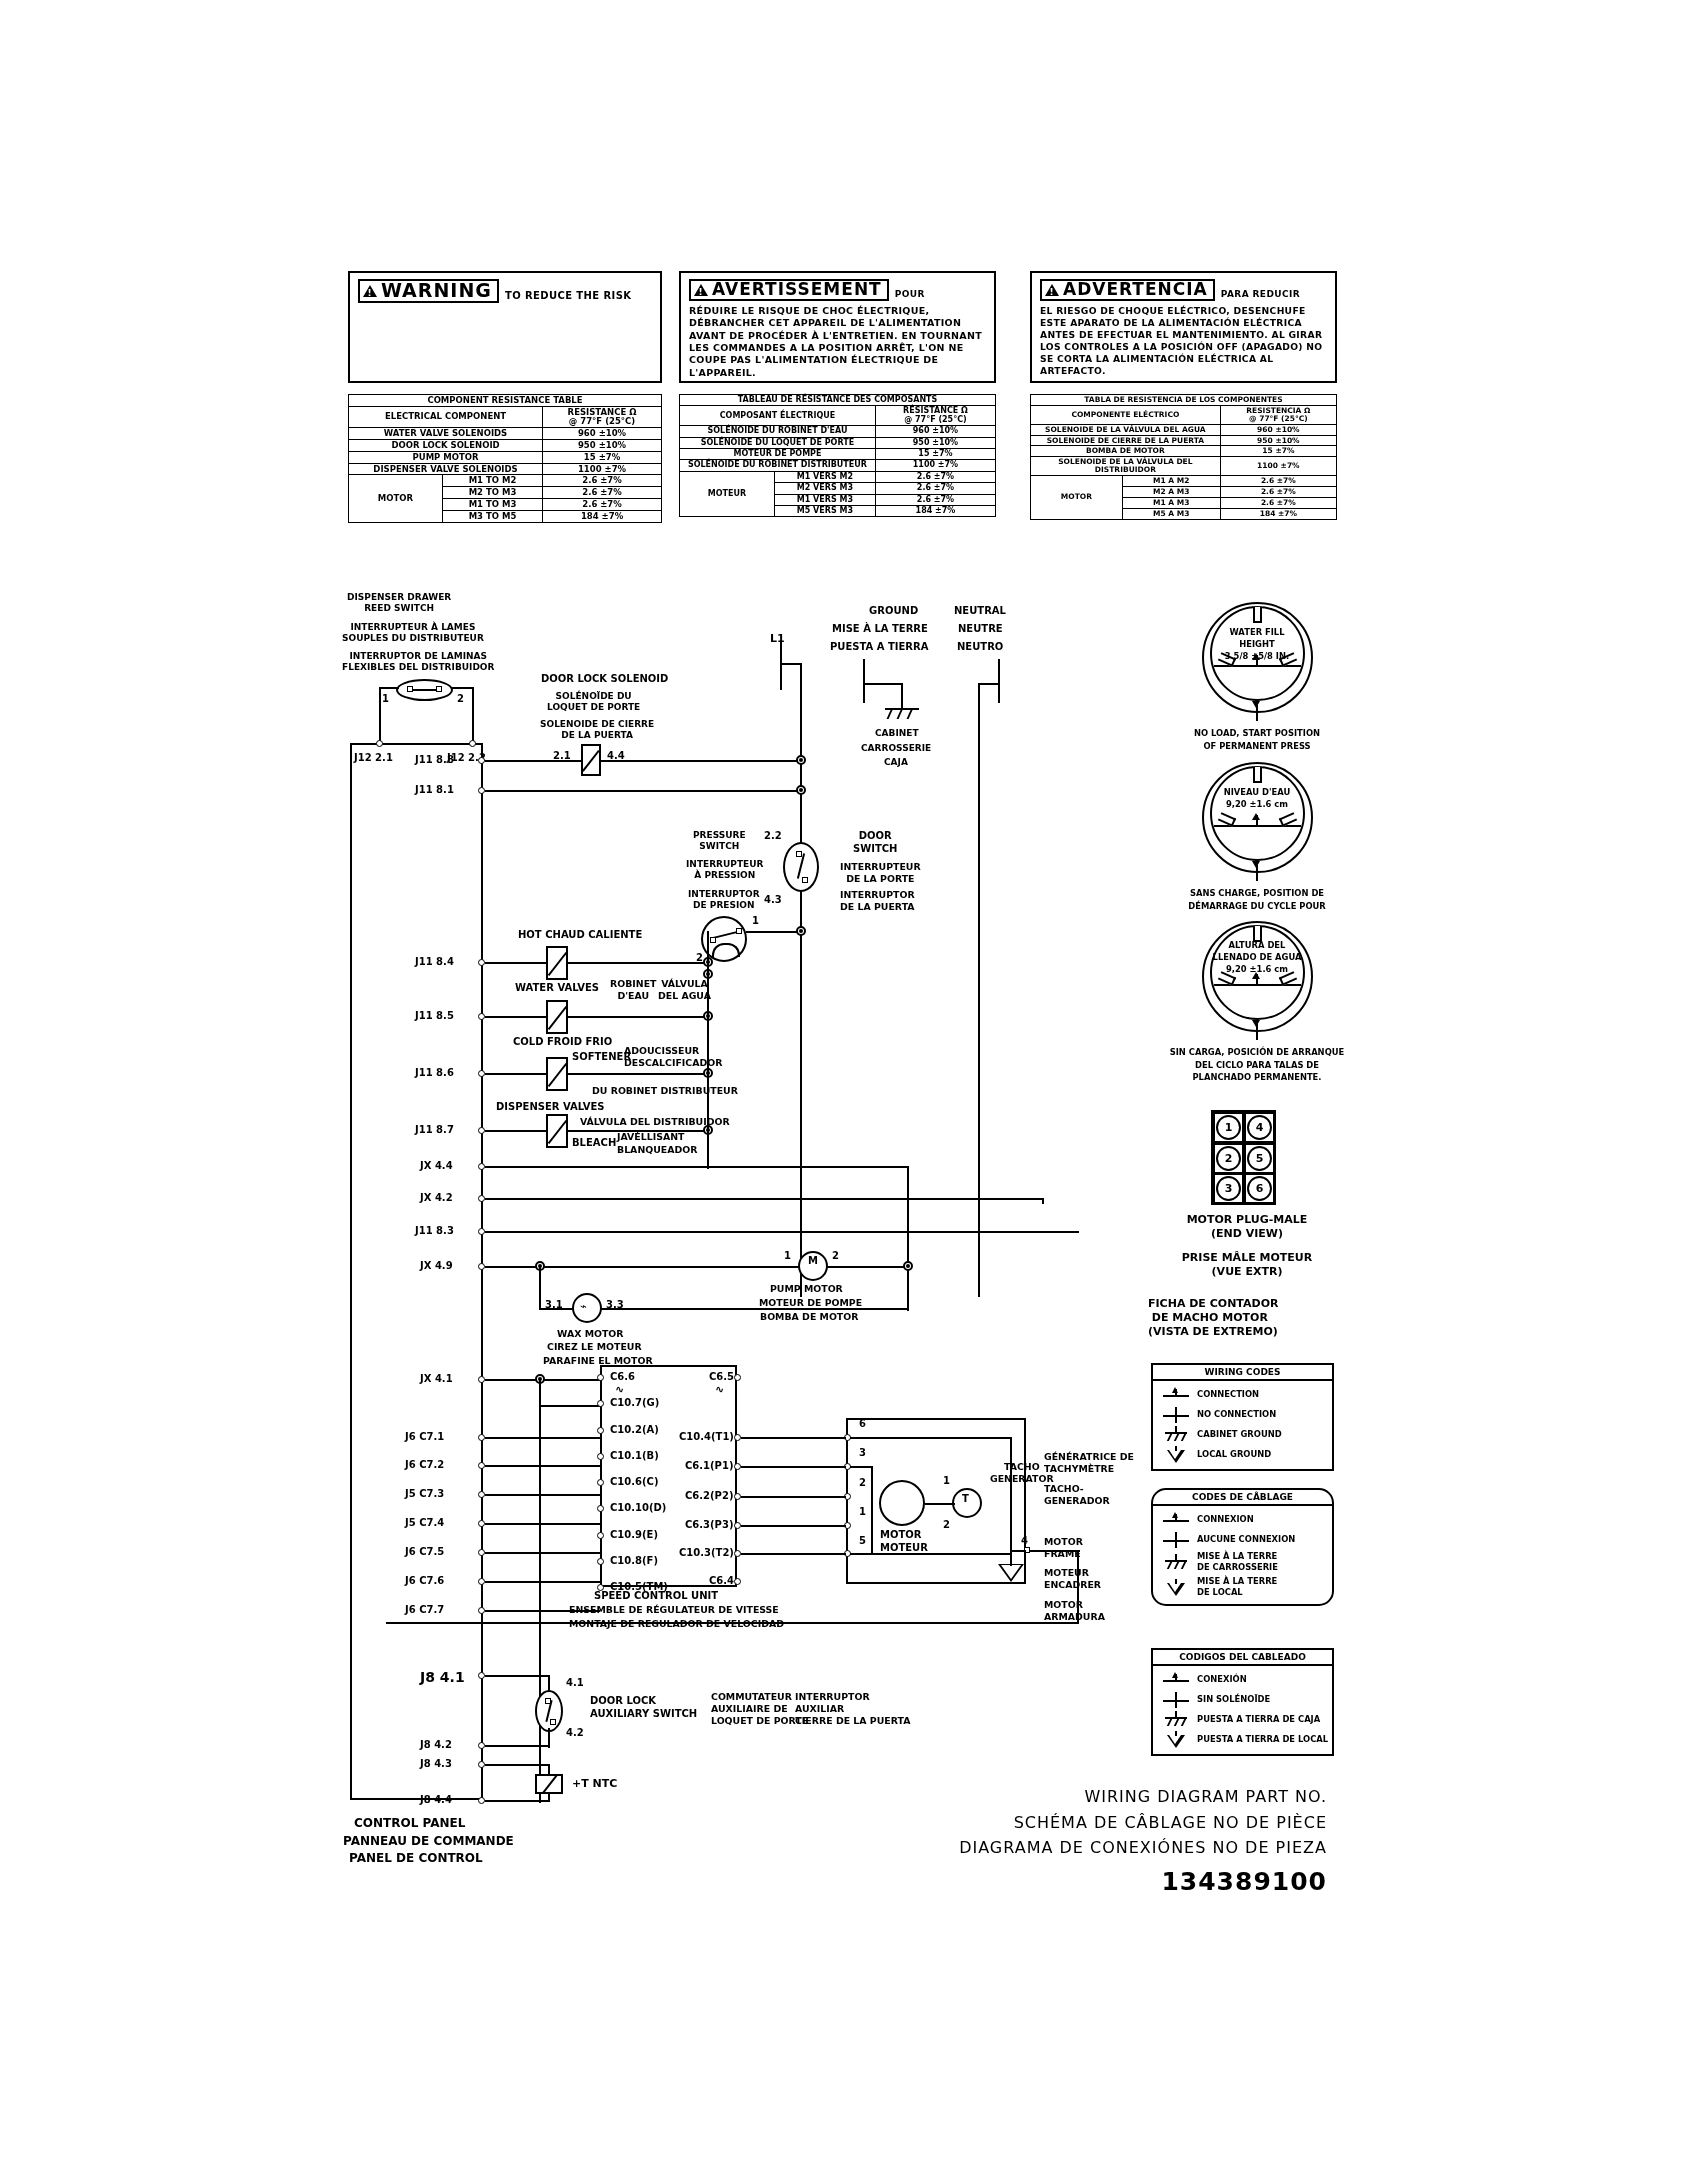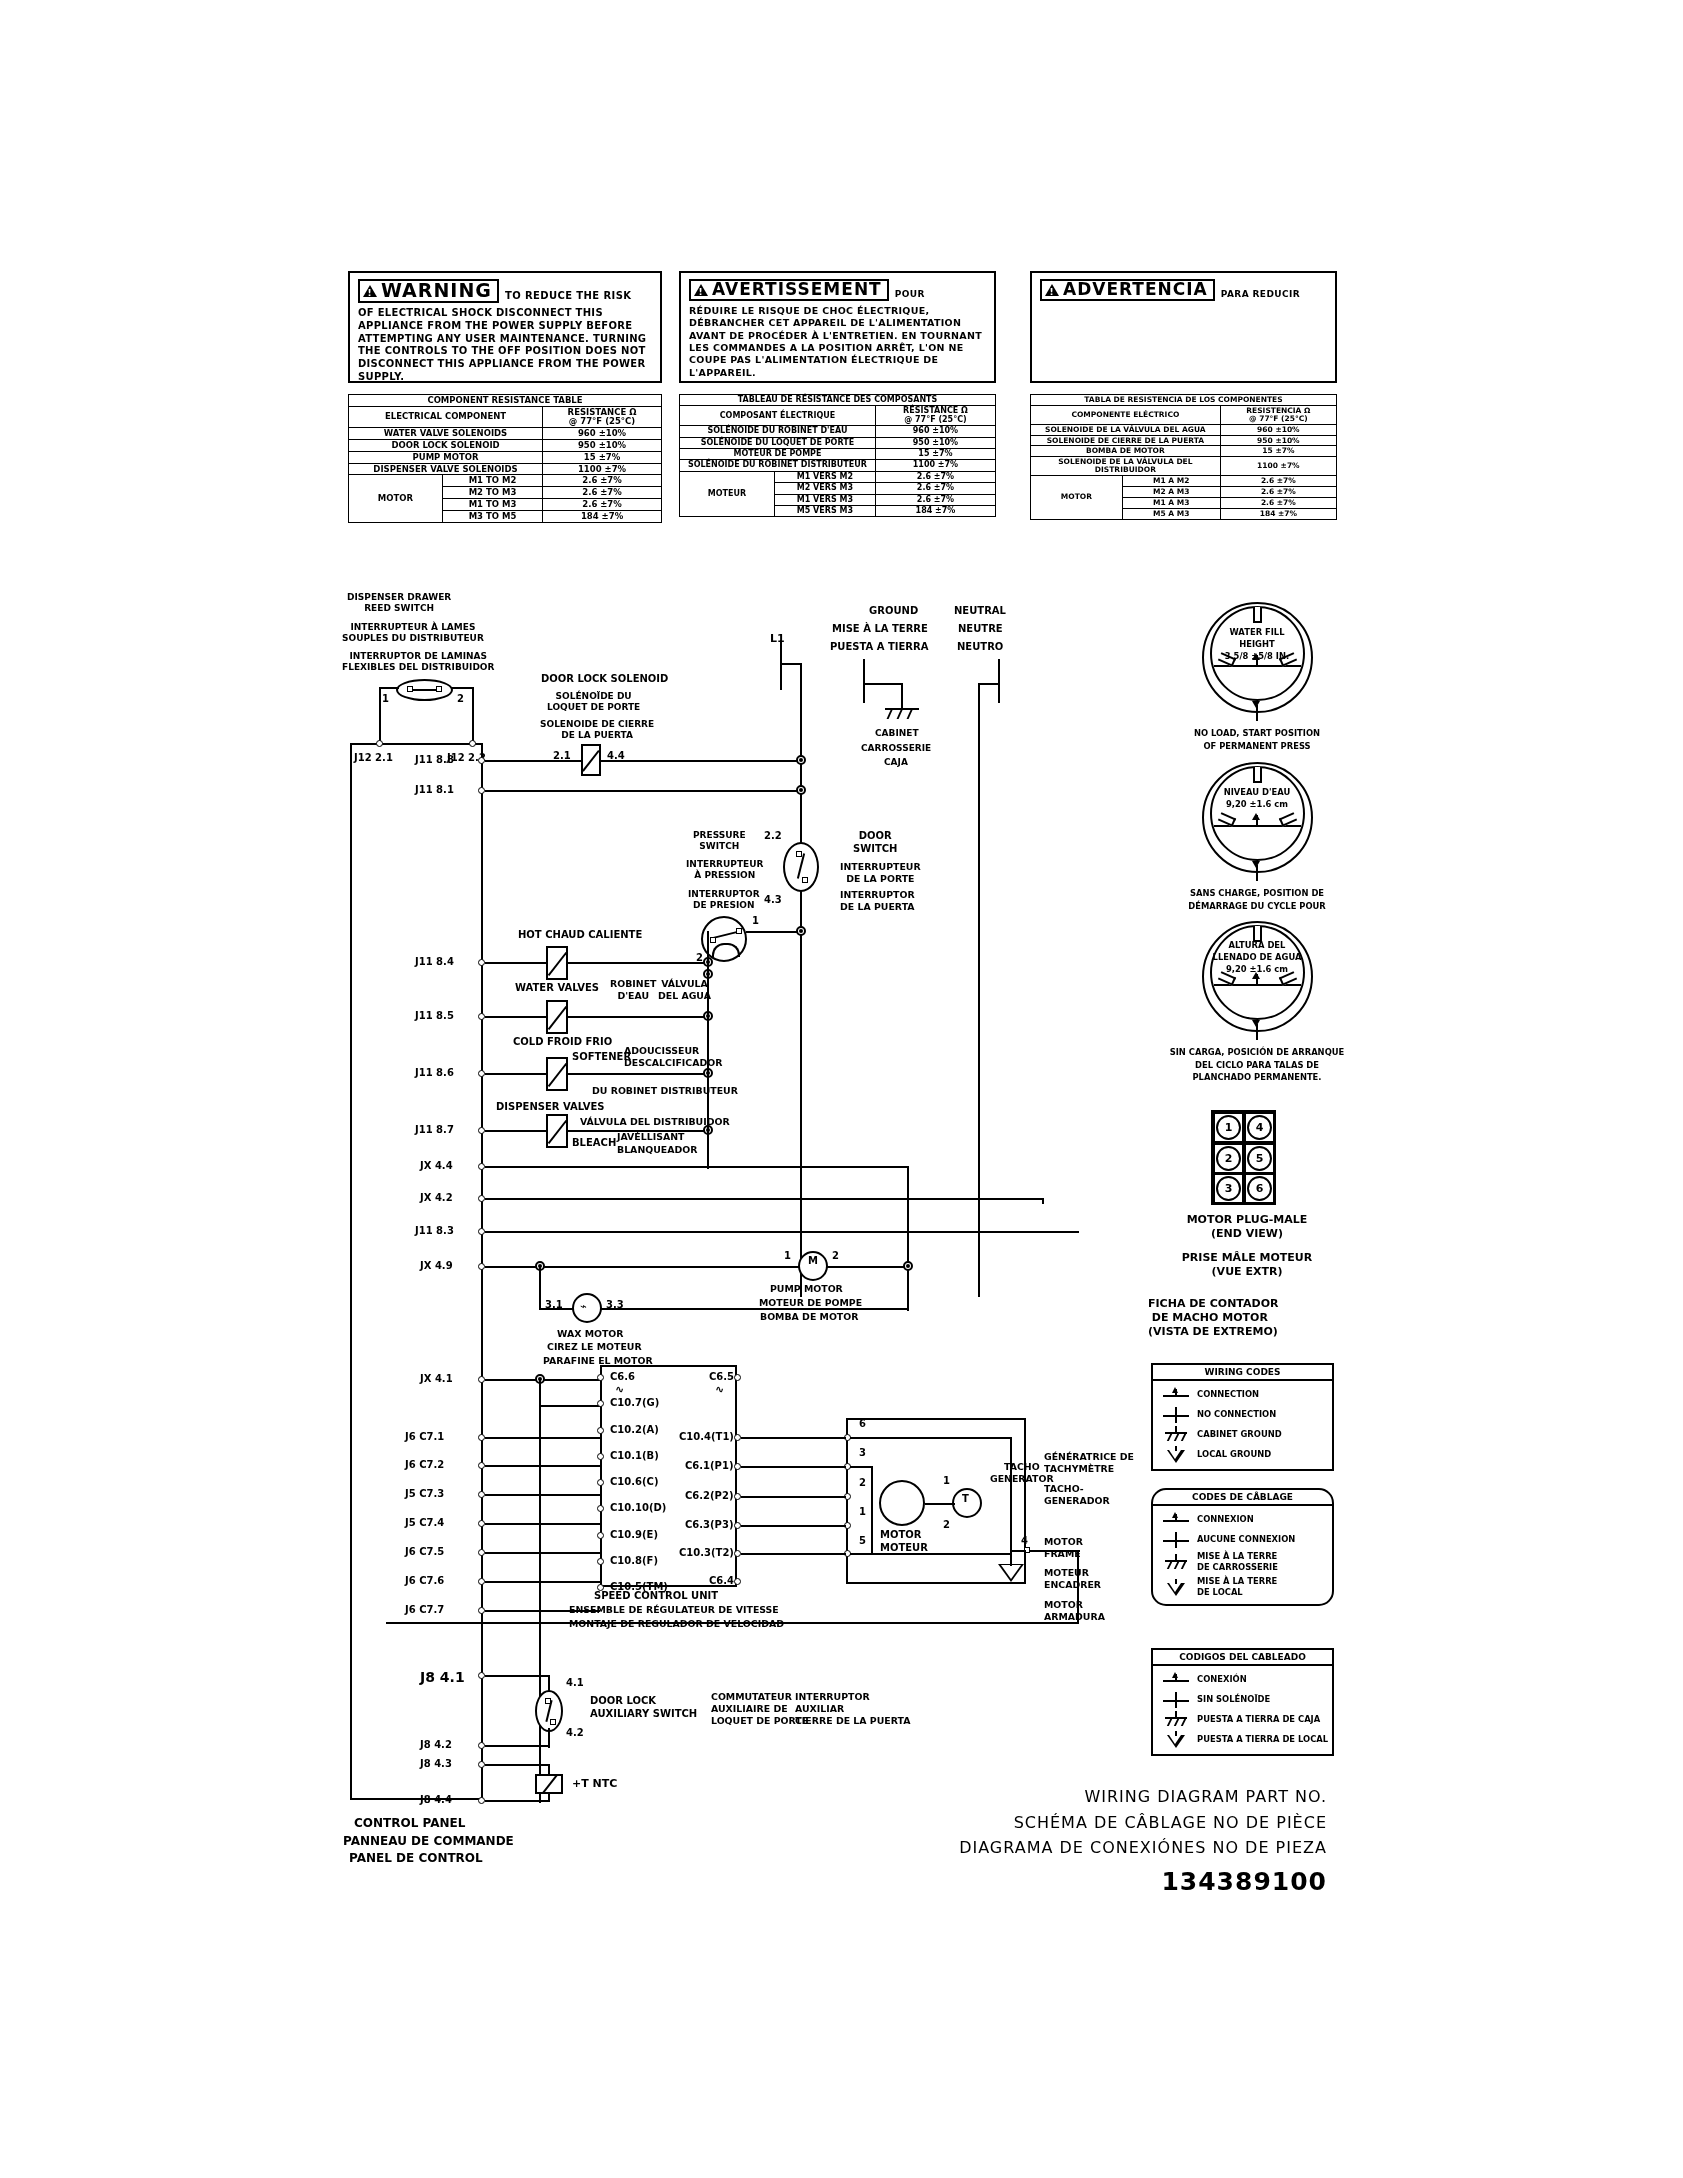--- a/index.html
+++ b/index.html
@@ -45,21 +45,20 @@
 <body>
 
 <div class="abs warnbox" style="left:348px;top:271px;width:314px;height:112px;">
   <div class="warnhead">
     <div class="warnTitleBox">
       <span class="tri tri-in" style="border-bottom:12px solid #000;"></span>
       <span class="warnTitle" style="font-size:19px;">WARNING</span>
     </div>
     <span class="warnTail" style="font-size:10px;">TO REDUCE THE RISK</span>
   </div>
-  <div class="warnbody" style="font-size:10px;line-height:1.28;">OF ELECTRICAL SHOCK DISCONNECT THIS APPLIANCE FROM THE POWER SUPPLY BEFORE ATTEMPTING ANY USER MAINTENANCE. TURNING THE CONTROLS TO THE OFF POSITION DOES NOT DISCONNECT THIS APPLIANCE FROM THE POWER SUPPLY.</div>
 </div>
 
 <div class="abs warnbox" style="left:679px;top:271px;width:317px;height:112px;">
   <div class="warnhead">
     <div class="warnTitleBox">
       <span class="tri tri-in" style="border-bottom:12px solid #000;"></span>
       <span class="warnTitle" style="font-size:17px;">AVERTISSEMENT</span>
     </div>
     <span class="warnTail" style="font-size:9px;">POUR</span>
   </div>
@@ -67,20 +66,21 @@
 </div>
 
 <div class="abs warnbox" style="left:1030px;top:271px;width:307px;height:112px;">
   <div class="warnhead">
     <div class="warnTitleBox">
       <span class="tri tri-in" style="border-bottom:12px solid #000;"></span>
       <span class="warnTitle" style="font-size:17px;">ADVERTENCIA</span>
     </div>
     <span class="warnTail" style="font-size:9px;">PARA REDUCIR</span>
   </div>
+  <div class="warnbody" style="font-size:9.2px;line-height:1.3;">EL RIESGO DE CHOQUE ELÉCTRICO, DESENCHUFE ESTE APARATO DE LA ALIMENTACIÓN ELÉCTRICA ANTES DE EFECTUAR EL MANTENIMIENTO. AL GIRAR LOS CONTROLES A LA POSICIÓN OFF (APAGADO) NO SE CORTA LA ALIMENTACIÓN ELÉCTRICA AL ARTEFACTO.</div>
 </div>
 
 <div class="abs" id="tbl0" style="left:348px;top:394px;width:314px;">
     <table class="res" style="font-size:8.5px">
       <tbody>
         <tr>
           <td colspan="3">COMPONENT RESISTANCE TABLE</td>
         </tr>
         <tr>
           <td colspan="2">ELECTRICAL COMPONENT</td>

